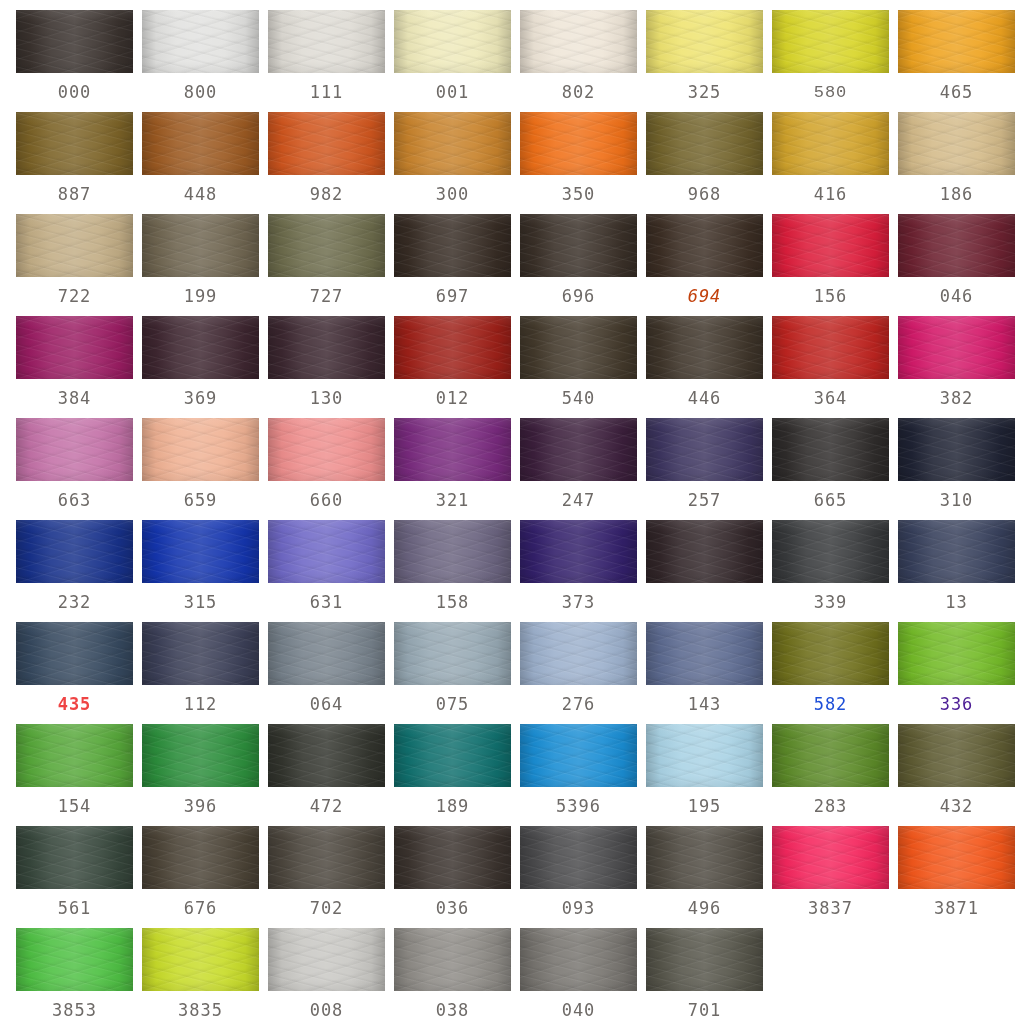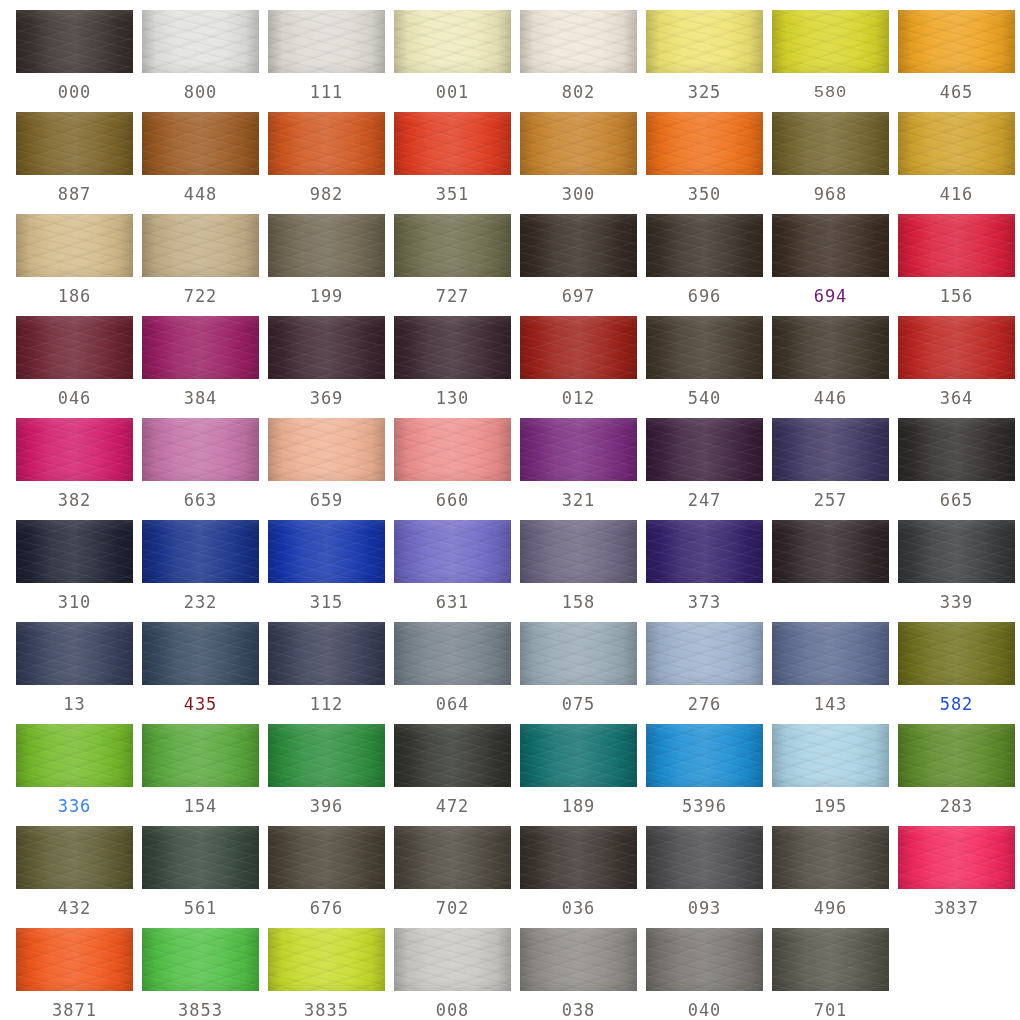--- a/index.html
+++ b/index.html
@@ -145,24 +145,20 @@
       </div>
       <div class="swatch-cell">
         <div class="swatch-chip" style="background-color: rgb(156, 90, 34);"></div>
         <div class="swatch-label" style="color: rgb(110, 106, 103);">448</div>
       </div>
       <div class="swatch-cell">
         <div class="swatch-chip" style="background-color: rgb(209, 86, 30);"></div>
         <div class="swatch-label" style="color: rgb(110, 106, 103);">982</div>
       </div>
       <div class="swatch-cell">
-        <div class="swatch-chip" style="background-color: rgb(226, 58, 30);"></div>
-        <div class="swatch-label" style="color: rgb(110, 106, 103);">351</div>
-      </div>
-      <div class="swatch-cell">
         <div class="swatch-chip" style="background-color: rgb(200, 131, 44);"></div>
         <div class="swatch-label" style="color: rgb(110, 106, 103);">300</div>
       </div>
       <div class="swatch-cell">
         <div class="swatch-chip" style="background-color: rgb(240, 112, 24);"></div>
         <div class="swatch-label" style="color: rgb(110, 106, 103);">350</div>
       </div>
       <div class="swatch-cell">
         <div class="swatch-chip" style="background-color: rgb(115, 100, 44);"></div>
         <div class="swatch-label" style="color: rgb(110, 106, 103);">968</div>
@@ -190,21 +186,21 @@
       <div class="swatch-cell">
         <div class="swatch-chip" style="background-color: rgb(55, 44, 36);"></div>
         <div class="swatch-label" style="color: rgb(110, 106, 103);">697</div>
       </div>
       <div class="swatch-cell">
         <div class="swatch-chip" style="background-color: rgb(58, 48, 40);"></div>
         <div class="swatch-label" style="color: rgb(110, 106, 103);">696</div>
       </div>
       <div class="swatch-cell">
         <div class="swatch-chip" style="background-color: rgb(60, 46, 36);"></div>
-        <div class="swatch-label" style="color: #701a75;">694</div>
+        <div class="swatch-label" style="color: #c2410c; font-style: italic;">694</div>
       </div>
       <div class="swatch-cell">
         <div class="swatch-chip" style="background-color: rgb(221, 30, 60);"></div>
         <div class="swatch-label" style="color: rgb(110, 106, 103);">156</div>
       </div>
       <div class="swatch-cell">
         <div class="swatch-chip" style="background-color: rgb(109, 34, 49);"></div>
         <div class="swatch-label" style="color: rgb(110, 106, 103);">046</div>
       </div>
       <div class="swatch-cell">
@@ -297,21 +293,21 @@
       <div class="swatch-cell">
         <div class="swatch-chip" style="background-color: rgb(56, 58, 60);"></div>
         <div class="swatch-label" style="color: rgb(110, 106, 103);">339</div>
       </div>
       <div class="swatch-cell">
         <div class="swatch-chip" style="background-color: rgb(55, 64, 92);"></div>
         <div class="swatch-label" style="color: rgb(110, 106, 103);">13</div>
       </div>
       <div class="swatch-cell">
         <div class="swatch-chip" style="background-color: rgb(54, 73, 95);"></div>
-        <div class="swatch-label" style="color: #7f1d1d;">435</div>
+        <div class="swatch-label" style="color: #ef4444; font-weight: bold;">435</div>
       </div>
       <div class="swatch-cell">
         <div class="swatch-chip" style="background-color: rgb(59, 63, 87);"></div>
         <div class="swatch-label" style="color: rgb(110, 106, 103);">112</div>
       </div>
       <div class="swatch-cell">
         <div class="swatch-chip" style="background-color: rgb(119, 130, 140);"></div>
         <div class="swatch-label" style="color: rgb(110, 106, 103);">064</div>
       </div>
       <div class="swatch-cell">
@@ -325,21 +321,21 @@
       <div class="swatch-cell">
         <div class="swatch-chip" style="background-color: rgb(93, 107, 145);"></div>
         <div class="swatch-label" style="color: rgb(110, 106, 103);">143</div>
       </div>
       <div class="swatch-cell">
         <div class="swatch-chip" style="background-color: rgb(111, 111, 28);"></div>
         <div class="swatch-label" style="color: #1d4ed8;">582</div>
       </div>
       <div class="swatch-cell">
         <div class="swatch-chip" style="background-color: rgb(116, 187, 40);"></div>
-        <div class="swatch-label" style="color: #3b82f6;">336</div>
+        <div class="swatch-label" style="color: #4c1d95;">336</div>
       </div>
       <div class="swatch-cell">
         <div class="swatch-chip" style="background-color: rgb(87, 168, 58);"></div>
         <div class="swatch-label" style="color: rgb(110, 106, 103);">154</div>
       </div>
       <div class="swatch-cell">
         <div class="swatch-chip" style="background-color: rgb(44, 142, 60);"></div>
         <div class="swatch-label" style="color: rgb(110, 106, 103);">396</div>
       </div>
       <div class="swatch-cell">

